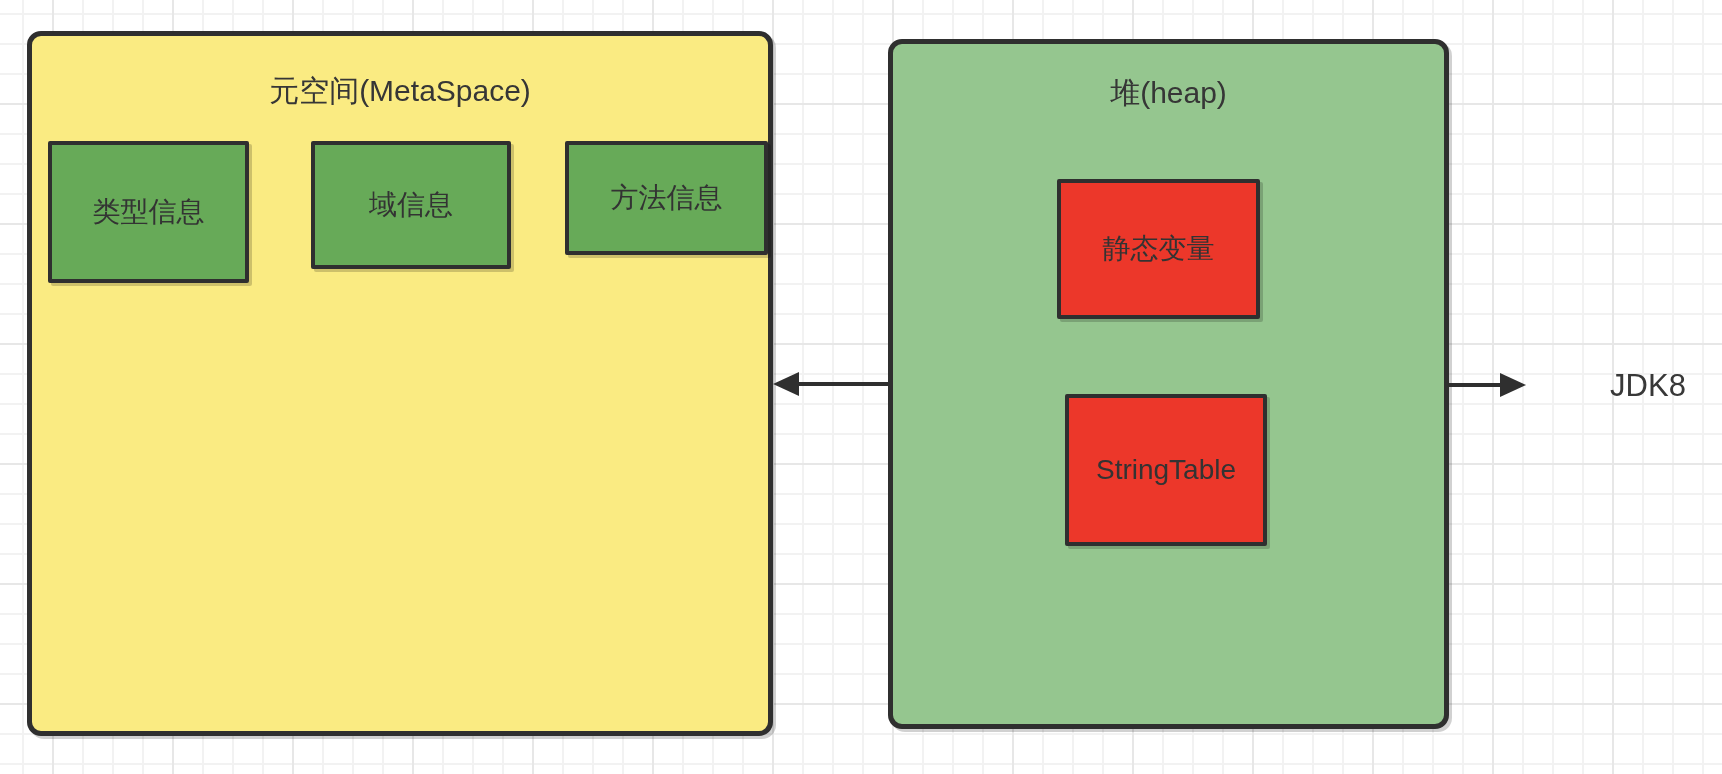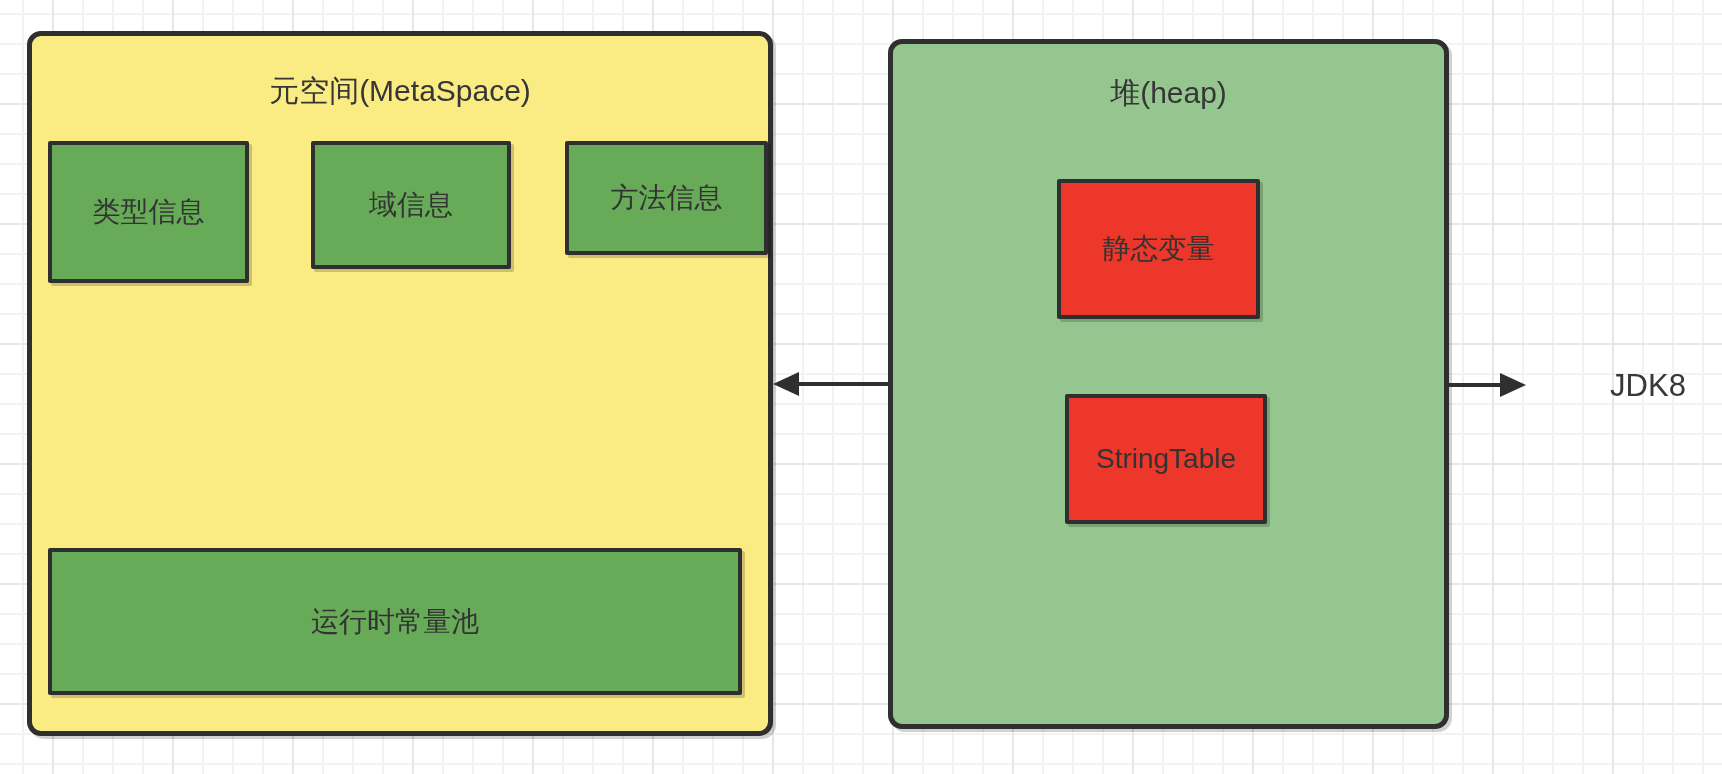--- a/index.html
+++ b/index.html
@@ -66,21 +66,21 @@
 
   
   .node-type-info             { left: 16px;  top: 98px;  width: 201px; height: 142px; }
   .node-field-info            { left: 279px; top: 98px;  width: 200px; height: 128px; }
   .node-method-info           { left: 533px; top: 98px;  width: 203px; height: 114px; }
   .node-jit-code-cache        { left: 17px;  top: 314px; width: 266px; height: 139px; }
   .node-runtime-constant-pool { left: 16px;  top: 505px; width: 694px; height: 147px; }
 
   
   .node-static-variables { left: 164px; top: 128px; width: 203px; height: 140px; }
-  .node-string-table     { left: 172px; top: 343px; width: 202px; height: 130px; }
+  .node-string-table     { left: 172px; top: 343px; width: 202px; height: 152px; }
 
   
   .arrow { position: absolute; }
   .arrow .shaft {
     position: absolute;
     height: 4px;
     background: #2f2f2f;
   }
   .arrow .head {
     position: absolute;
@@ -120,23 +120,20 @@
 
     <div class="node node-green node-field-info">
       <span>域信息</span>
     </div>
 
     <div class="node node-green node-method-info">
       <span>方法信息</span>
     </div>
 
 
-    <div class="node node-green node-runtime-constant-pool">
-      <span>运行时常量池</span>
-    </div>
   </div>
 
   <div class="region region-heap">
     <div class="region-title">堆(heap)</div>
 
     <div class="node node-red node-static-variables">
       <span>静态变量</span>
     </div>
 
     <div class="node node-red node-string-table">

